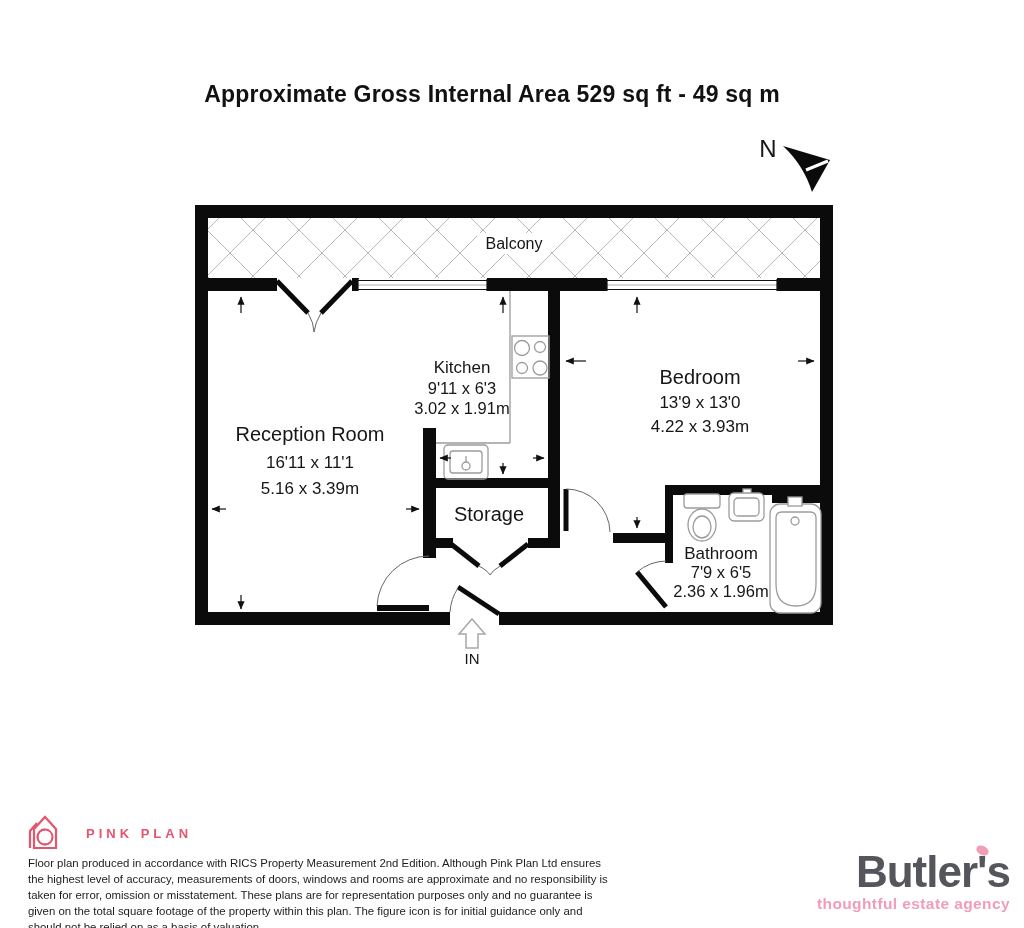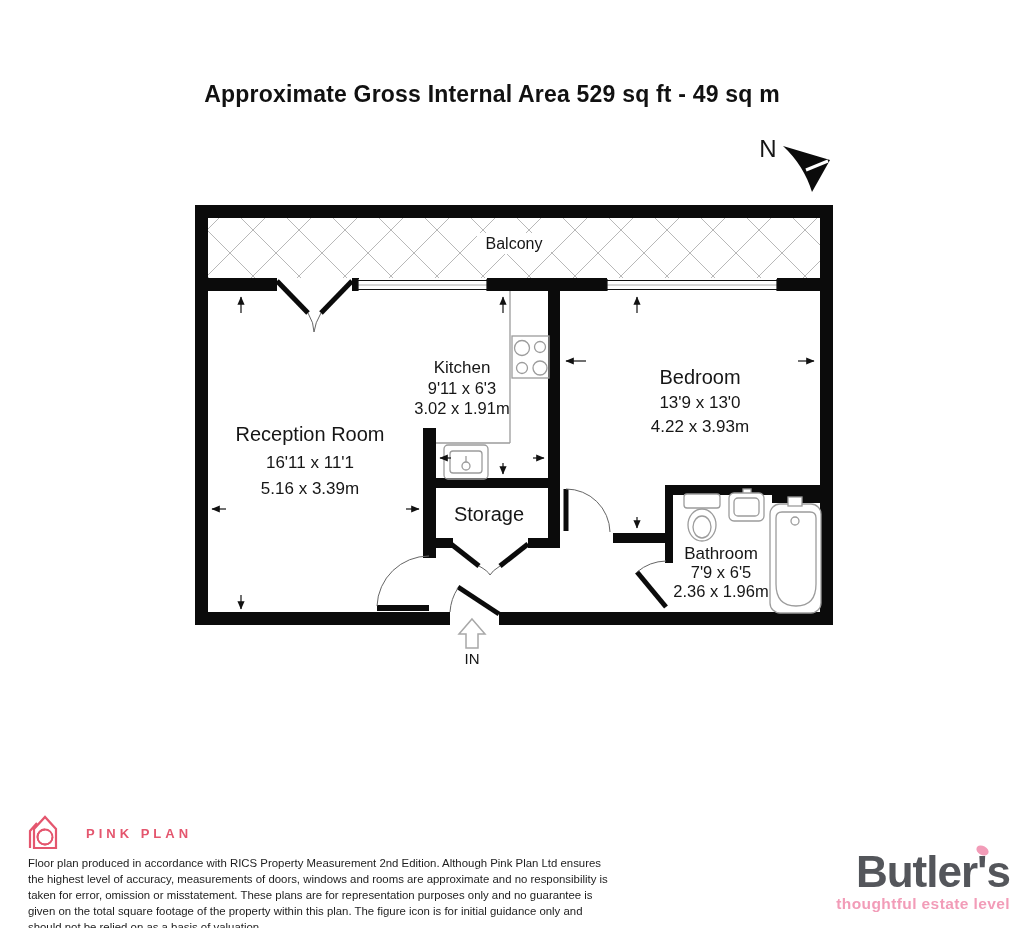--- a/index.html
+++ b/index.html
@@ -193,17 +193,17 @@
         </g>
       </svg>
       <span id="pinkplan-text">PINK PLAN</span>
     </div>
     <div id="disclaimer">Floor plan produced in accordance with RICS Property Measurement 2nd Edition. Although Pink Plan Ltd ensures the highest level of accuracy, measurements of doors, windows and rooms are approximate and no responsibility is taken for error, omission or misstatement. These plans are for representation purposes only and no guarantee is given on the total square footage of the property within this plan. The figure icon is for initial guidance only and should not be relied on as a basis of valuation.</div>
     <div id="butlers">
       <div id="butlers-brand">
         <span>Butler's</span>
         <span id="butlers-dot"></span>
       </div>
-      <div id="butlers-tagline">thoughtful estate level</div>
+      <div id="butlers-tagline">thoughtful estate agency</div>
     </div>
   </div>
 
 </div>
 
 </body></html>

